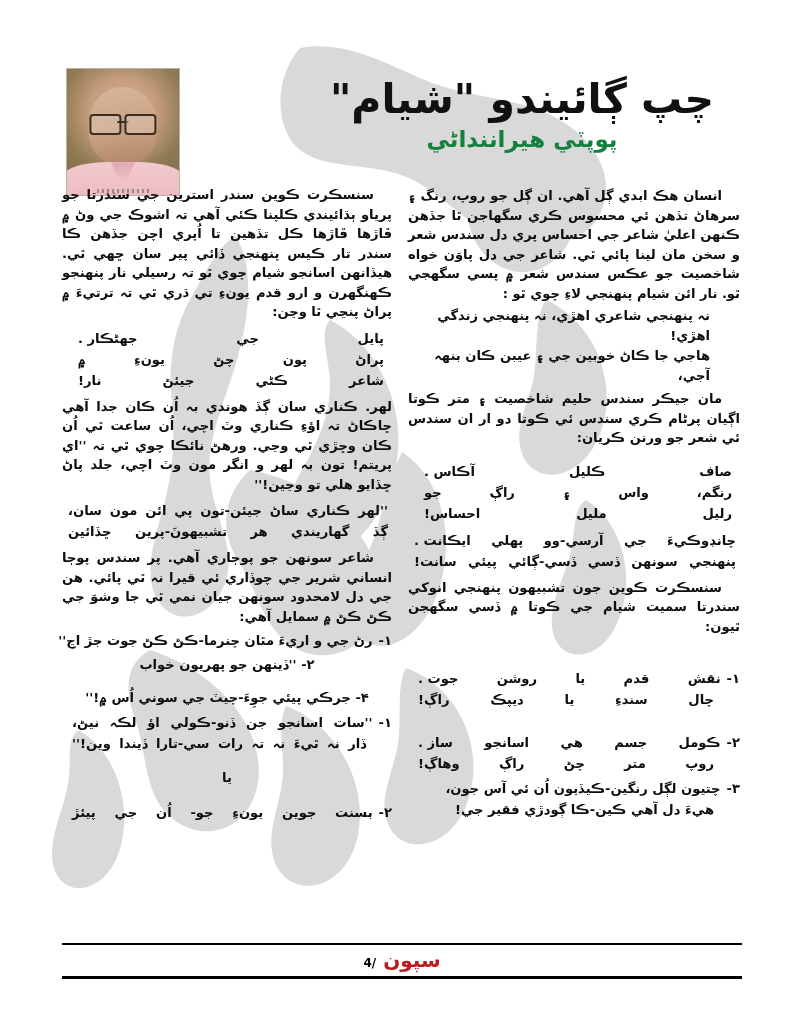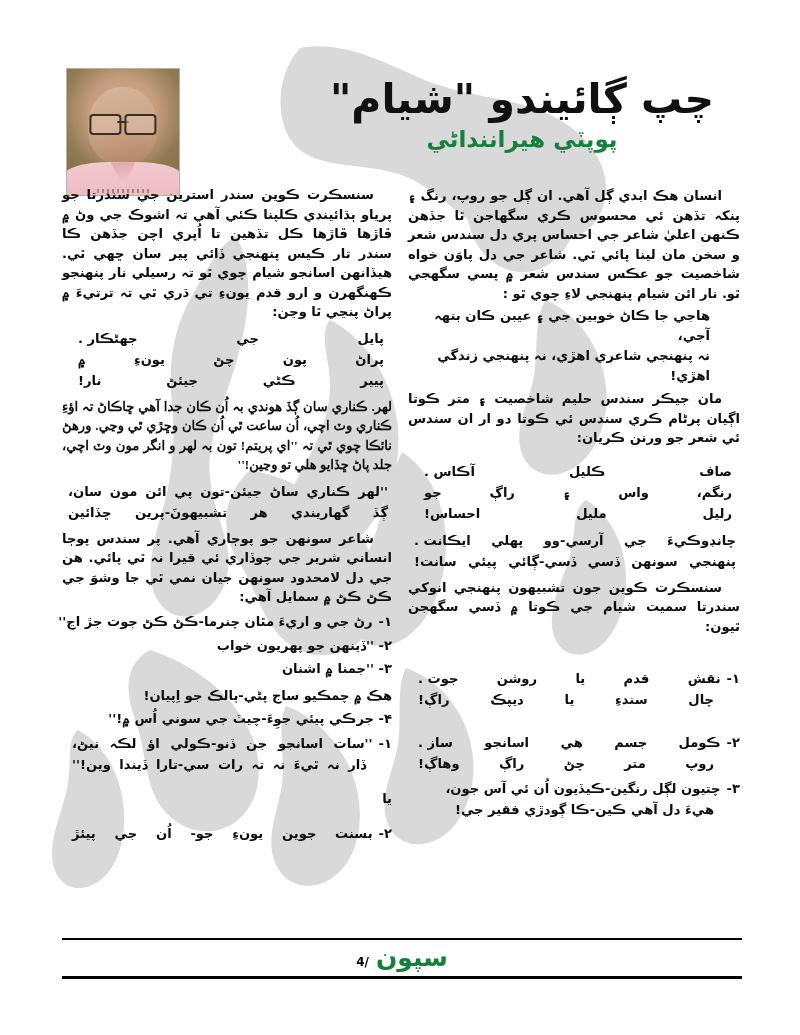--- a/index.html
+++ b/index.html
@@ -166,21 +166,21 @@
     margin-top: 15px;
   }
 
   p.para {
     margin: 0;
     text-indent: 18px;
     text-align: justify;
     text-align-last: right;
     font-weight: bold;
   }
-  p.para.no-indent { text-indent: 0; font-family: Liberation Serif, serif; }
+  p.para.no-indent { text-indent: 0; }
 
   
   .verse {
     margin: 6px 0 6px 0;
     direction: rtl;
   }
   .verse .vline {
     display: flex;
     justify-content: space-between;
     font-weight: bold;
@@ -219,21 +219,21 @@
 
   
   .plainverse {
     margin: 3px 0;
     font-weight: bold;
     line-height: 20px;
     text-align: right;
     direction: rtl;
   }
   .plainverse .pl { display: block; }
-  .plainverse .pl.center { text-align: right; }
+  .plainverse .pl.center { text-align: center; }
   .plainverse .pl.indent { padding-right: 30px; }
 
   .gap-sm { height: 7px; }
   .gap-md { height: 14px; }
   .gap-lg { height: 28px; }
 
   
   .footer {
     position: absolute;
     left: 62px;
@@ -248,24 +248,24 @@
   .footer .rule.top { margin-bottom: 2px; }
   .footer .rule.bottom { margin-top: 1px; }
   .footer .fbar {
     display: flex;
     justify-content: center;
     align-items: baseline;
     direction: rtl;
     padding: 1px 0 3px 0;
   }
   .footer .fname {
-    font-size: 25px;
+    font-size: 20px;
     font-weight: bold;
     letter-spacing: 0.5px;
-    color: #15803d;
+    color: #b91c1c;
   }
   .footer .fnum {
     font-size: 12px;
     font-weight: bold;
     margin-right: 7px;
     color: #000;
     direction: ltr;
   }
 </style>
 </head>
@@ -320,25 +320,25 @@
       <div class="caption-strip"></div>
     </div>
 
     <div class="masthead">
       <div class="article-title">چپ ڳائيندو "شيام"</div>
       <div class="article-author">پوپٽي هيراننداڻي</div>
     </div>
 
     <div class="col col-right">
 
-      <p class="para">انسان هڪ ابدي ڳل آهي. ان ڳل جو روپ، رنگ ۽ پنکہ تڏهن ئي محسوس ڪري سگهاجن ٿا جڏهن ڪنهن اعليٰ شاعر جي احساس پري دل سندس شعر و سخن مان لينا پائي ٿي. شاعر جي دل پاوَن خواه شاخصيت جو عڪس سندس شعر ۾ پسي سگهجي ٿو. نار ائن شيام پنهنجي لاءِ چوي ٿو :</p>
+      <p class="para">انسان هڪ ابدي ڳل آهي. ان ڳل جو روپ، رنگ ۽ سرهاڻ تڏهن ئي محسوس ڪري سگهاجن ٿا جڏهن ڪنهن اعليٰ شاعر جي احساس پري دل سندس شعر و سخن مان لينا پائي ٿي. شاعر جي دل پاوَن خواه شاخصيت جو عڪس سندس شعر ۾ پسي سگهجي ٿو. نار ائن شيام پنهنجي لاءِ چوي ٿو :</p>
 
       <div class="plainverse">
+        <span class="pl indent">نہ پنهنجي شاعري اهڙي، نہ پنهنجي زندگي اهڙي!</span>
         <span class="pl indent">هاجي جا ڪاڻ خوبين جي ۽ عيبن ڪان بنهہ آجي،</span>
-        <span class="pl indent">نہ پنهنجي شاعري اهڙي، نہ پنهنجي زندگي اهڙي!</span>
       </div>
 
       <p class="para">مان جيڪر سندس حليم شاخصيت ۽ متر ڪوتا اڳيان پرڻام ڪري سندس ئي ڪوتا دو ار ان سندس ئي شعر جو ورنن ڪريان:</p>
 
       <div class="gap-sm"></div>
 
       <div class="verse">
         <div class="vline">
           <span>صاف</span>
           <span>ڪليل</span>
@@ -454,21 +454,21 @@
           <span>جهڻڪار .</span>
         </div>
         <div class="vline">
           <span>پراڻ</span>
           <span>پون</span>
           <span>چڻ</span>
           <span>يونءِ</span>
           <span>۾</span>
         </div>
         <div class="vline">
-          <span>پيير</span>
+          <span>شاعر</span>
           <span>ڪڻي</span>
           <span>جيئڻ</span>
           <span>نار!</span>
         </div>
       </div>
 
       <p class="para no-indent">لهر. ڪناري سان ڳڏ هوندي بہ اُن ڪان جدا آهي ڇاڪاڻ تہ اؤءِ ڪناري وٽ اچي، اُن ساعت ٿي اُن ڪان وڇڙي ٿي وڃي. ورهڻ نائڪا چوي ٿي تہ ''اي پريتم! تون بہ لهر و انگر مون وٽ اچي، جلد پاڻ ڇڏايو هلي تو وڃين!''</p>
 
       <div class="verse tight">
         <div class="vline">
@@ -499,23 +499,21 @@
             <span>رڻ جي و اريءَ مٿان چنرما-ڪڻ ڪڻ جوت جڙ اڃ''</span>
           </span>
         </div>
       </div>
 
       <div class="plainverse">
         <span class="pl center"><span>۲-</span> <span>''ڏينهن جو پهريون خواب</span></span>
       </div>
 
       <div class="plainverse">
-        <span class="pl center"><span>۳-</span> <span>''جمنا ۾ اشنان</span></span>
         <div class="gap-sm"></div>
-        <span class="pl center">هڪ ۾ چمڪيو ساج پڻي-ٻالڪ جو اِپيان!</span>
       </div>
 
       <div class="plainverse">
         <span class="pl center"><span>۴-</span> <span>جرڪي پيئي جوِءَ-چيٽ جي سوني اُس ۾!''</span></span>
       </div>
 
 
       <div class="numverse">
         <div class="nline">
           <span class="marker">۱-</span>

